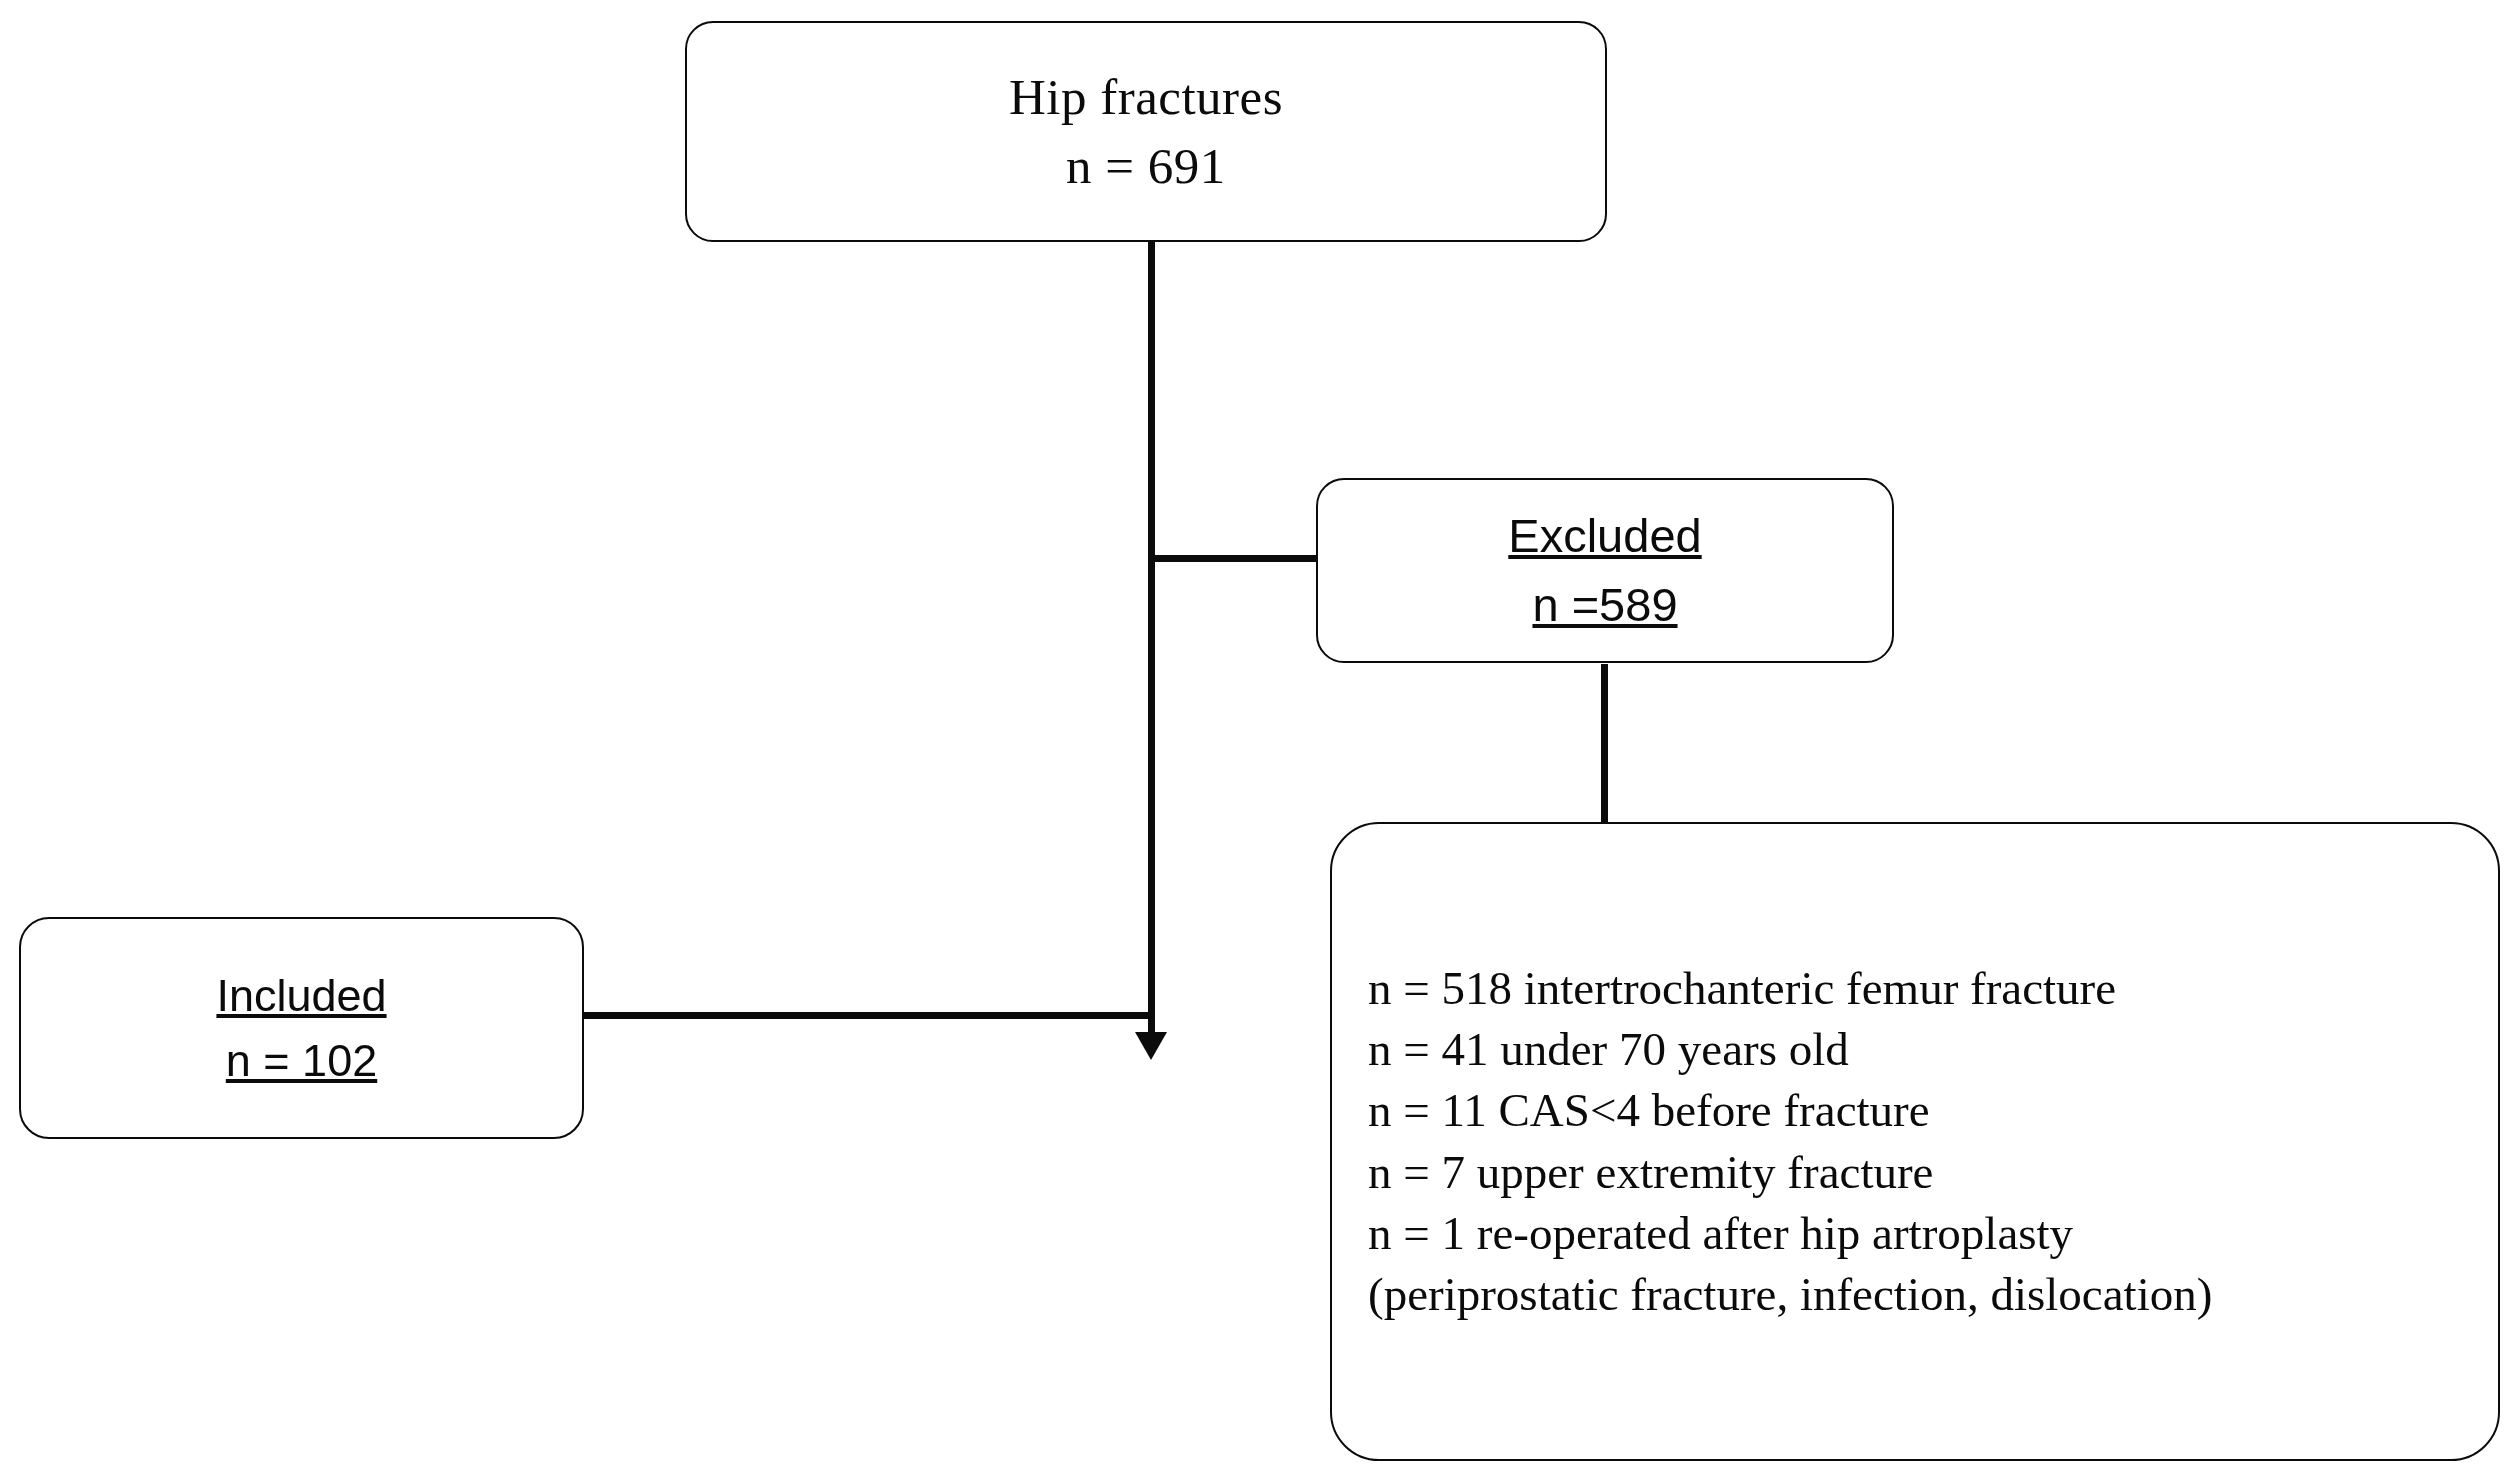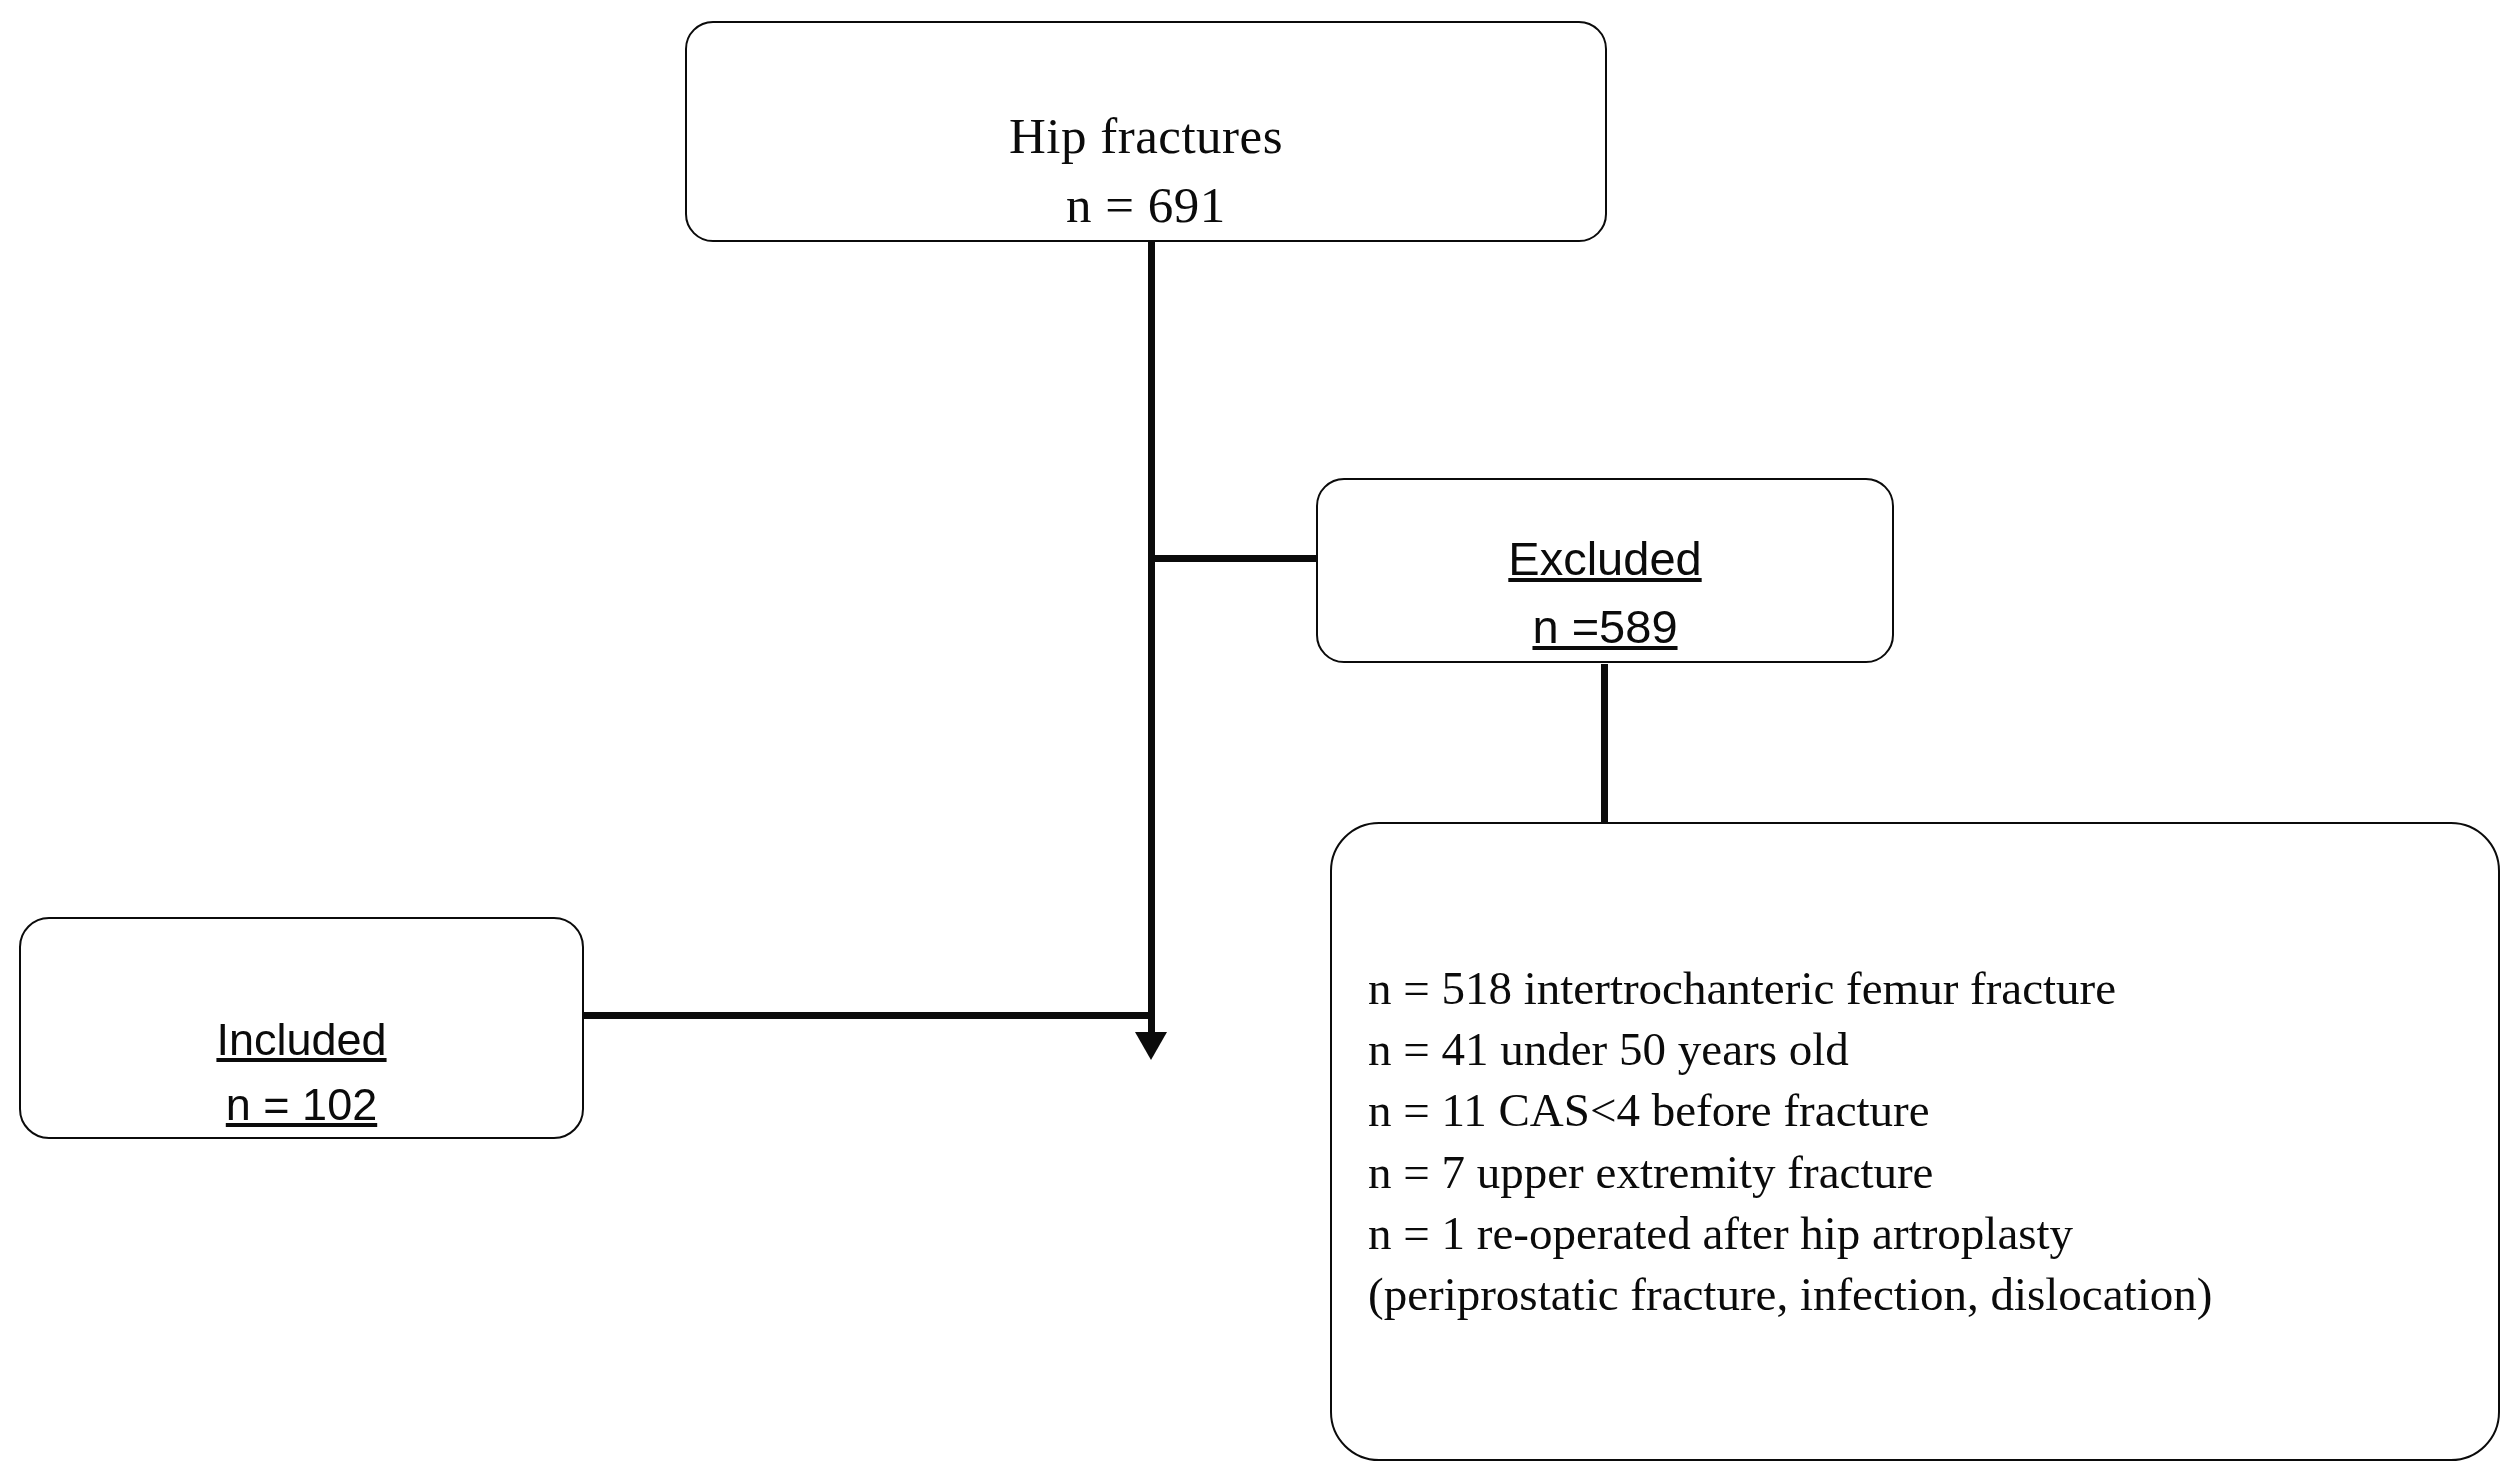--- a/index.html
+++ b/index.html
@@ -17,21 +17,21 @@
   }
 
   
   .node {
     position: absolute;
     box-sizing: border-box;
     background: #ffffff;
     border: 2.8px solid #0b0b0b;
     display: flex;
     flex-direction: column;
-    justify-content: flex-end;
+    justify-content: center;
     color: #0b0b0b;
   }
   .node.centered { align-items: center; text-align: center; }
 
   .serif  { font-family: "Liberation Serif", "DejaVu Serif", serif; }
   .sans   { font-family: "Liberation Sans", "DejaVu Sans", sans-serif; text-decoration: underline; }
 
   
   #node-hip {
     left: 685px; top: 21px;
@@ -124,21 +124,21 @@
     <div>n =589</div>
   </div>
 
   <div class="node centered sans" id="node-included">
     <div>Included</div>
     <div>n = 102</div>
   </div>
 
   <div class="node serif" id="node-reasons">
     <div class="rline">n = 518 intertrochanteric femur fracture</div>
-    <div class="rline">n = 41 under 50 years old</div>
+    <div class="rline">n = 41 under 70 years old</div>
     <div class="rline">n = 11 CAS&lt;4 before fracture</div>
     <div class="rline">n = 7 upper extremity fracture</div>
     <div class="rline">n = 1 re-operated after hip artroplasty</div>
     <div class="rline">(periprostatic fracture, infection, dislocation)</div>
   </div>
 
 </div>
 
 
 </body></html>

